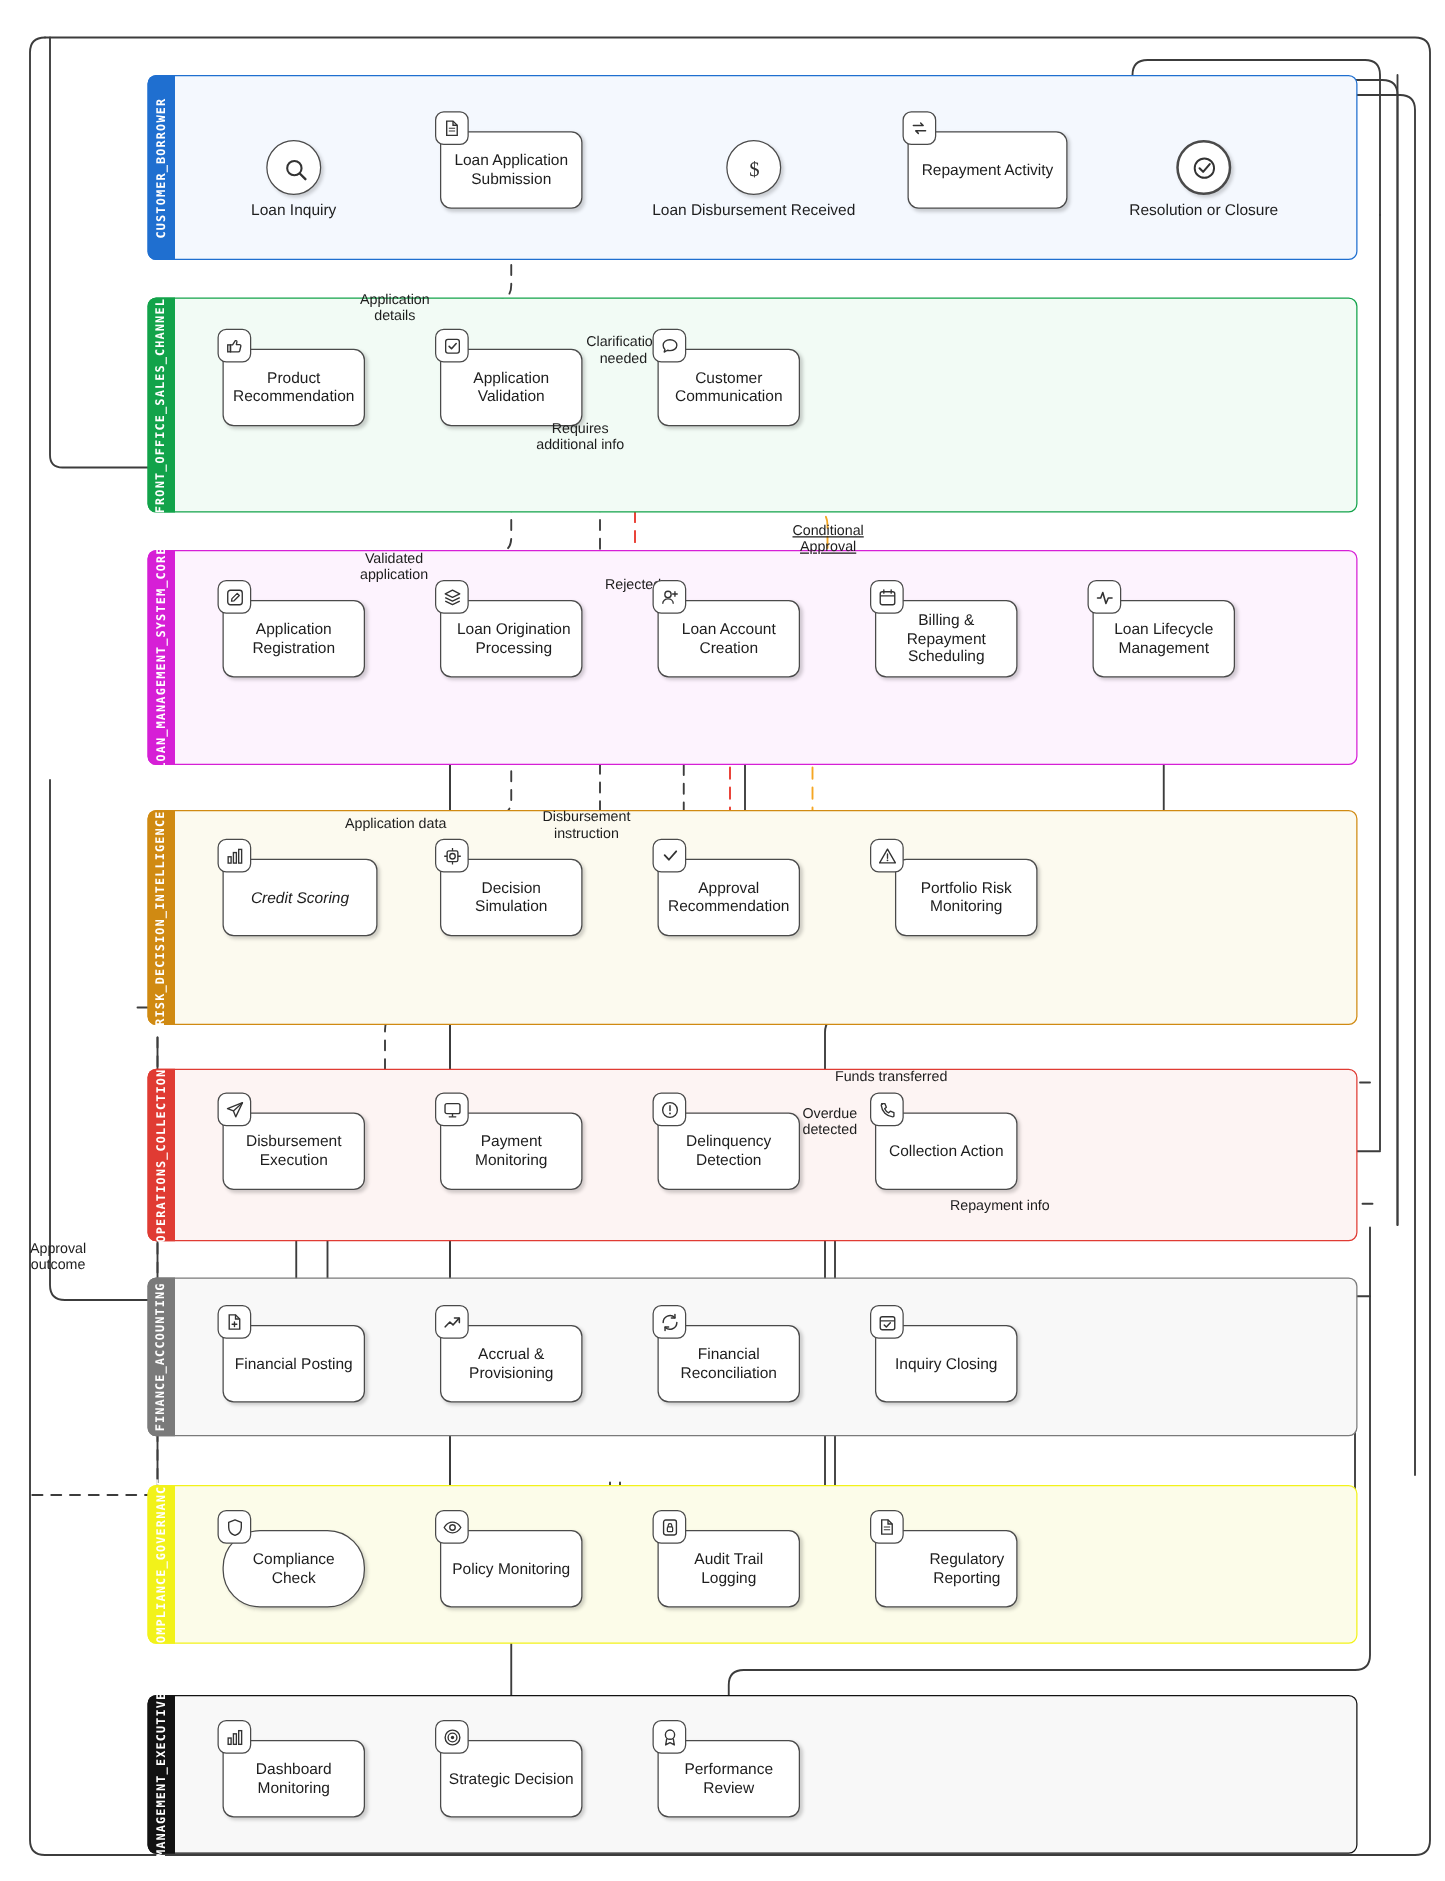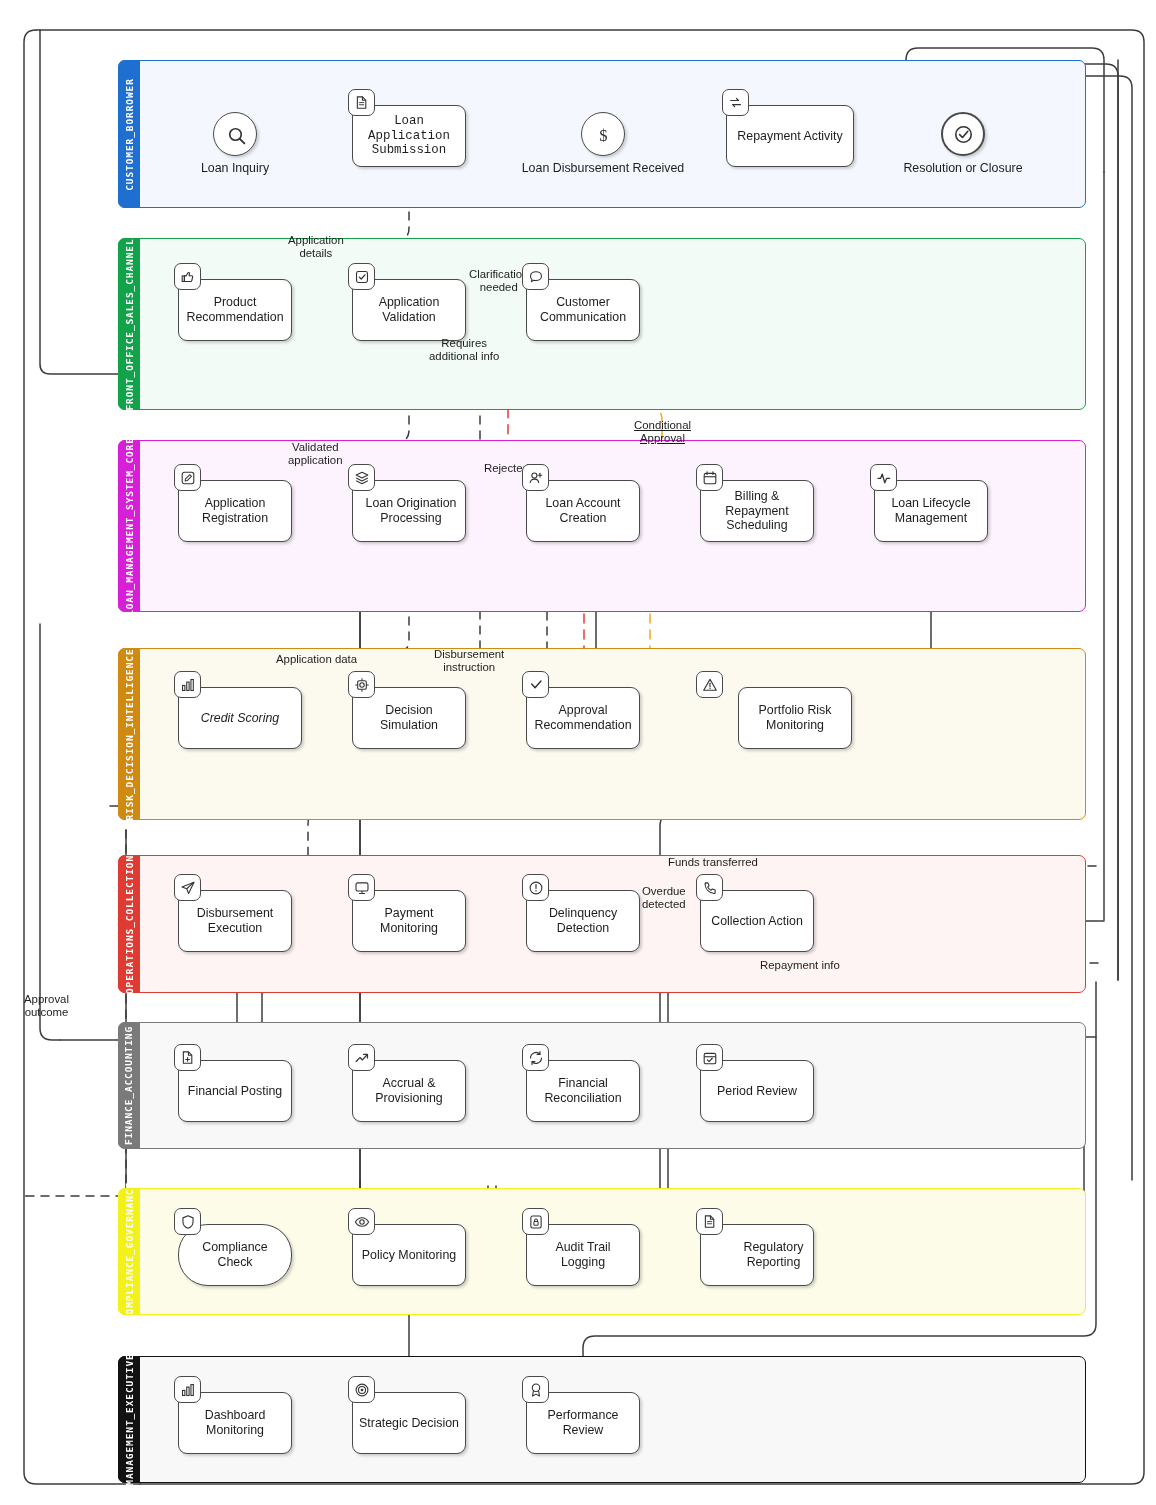--- a/index.html
+++ b/index.html
@@ -295,21 +295,21 @@
     <div class="lane-header" style="left: 118px; top: 1356px; width: 22px; height: 127px; background: rgb(18, 18, 18);">
       <span>MANAGEMENT_EXECUTIVE</span>
     </div>
     <div class="evnode" style="left: 213px; top: 112px;">
       <svg viewBox="0 0 19 19">
         <circle cx="9.5" cy="9.5" r="5.2" fill="none" stroke="#333" stroke-width="1.5"></circle>
         <line x1="13.4" y1="13.4" x2="17.5" y2="17.5" stroke="#333" stroke-width="1.7" stroke-linecap="round"></line>
       </svg>
     </div>
     <div class="evlabel" style="left: 125px; top: 161px; width: 220px;">Loan Inquiry</div>
-    <div class="node" style="left: 352px; top: 105px; width: 114px; height: 62px; font-family: Liberation Mono, monospace;">
+    <div class="node" style="left: 352px; top: 105px; width: 114px; height: 62px;">
       <span class="lbl">Loan Application<br>Submission</span>
     </div>
     <div class="nicon" style="left: 348px; top: 89px;">
       <svg viewBox="0 0 19 19">
         <path d="M4 2.2h6l4 4v9.6H4z" fill="none" stroke="#333" stroke-width="1.3"></path>
         <path d="M10 2.2v4h4" fill="none" stroke="#333" stroke-width="1.3"></path>
         <line x1="6" y1="9" x2="12" y2="9" stroke="#333" stroke-width="1.1"></line>
         <line x1="6" y1="11.6" x2="12" y2="11.6" stroke="#333" stroke-width="1.1"></line>
       </svg>
     </div>
@@ -433,21 +433,21 @@
       </svg>
     </div>
     <div class="node" style="left: 526px; top: 687px; width: 114px; height: 62px;">
       <span class="lbl">Approval<br>Recommendation</span>
     </div>
     <div class="nicon" style="left: 522px; top: 671px;">
       <svg viewBox="0 0 19 19">
         <path d="M4.4 8.4l4 4.4 7-8" fill="none" stroke="#333" stroke-width="1.7" stroke-linecap="round" stroke-linejoin="round"></path>
       </svg>
     </div>
-    <div class="node" style="left: 738px; top: 687px; width: 114px; height: 62px;">
+    <div class="node" style="left: 716px; top: 687px; width: 114px; height: 62px;">
       <span class="lbl">Portfolio Risk<br>Monitoring</span>
     </div>
     <div class="nicon" style="left: 696px; top: 671px;">
       <svg viewBox="0 0 19 19">
         <path d="M9.5 2.8L17 15.8H2z" fill="none" stroke="#333" stroke-width="1.3" stroke-linejoin="round"></path>
         <line x1="9.5" y1="7.4" x2="9.5" y2="11.4" stroke="#333" stroke-width="1.3" stroke-linecap="round"></line>
         <circle cx="9.5" cy="13.4" r=".85" fill="#333"></circle>
       </svg>
     </div>
     <div class="node" style="left: 178px; top: 890px; width: 114px; height: 62px;">
@@ -510,21 +510,21 @@
     <div class="node" style="left: 526px; top: 1060px; width: 114px; height: 62px;">
       <span class="lbl">Financial<br>Reconciliation</span>
     </div>
     <div class="nicon" style="left: 522px; top: 1044px;">
       <svg viewBox="0 0 19 19">
         <path d="M3 9.5a6.5 6.5 0 0 1 11.1-4.6M16 9.5A6.5 6.5 0 0 1 4.9 14" fill="none" stroke="#333" stroke-width="1.4" stroke-linecap="round"></path>
         <path d="M14.2 1.8v3.4h-3.4M4.8 17.2v-3.4h3.4" fill="none" stroke="#333" stroke-width="1.4" stroke-linecap="round" stroke-linejoin="round"></path>
       </svg>
     </div>
     <div class="node" style="left: 700px; top: 1060px; width: 114px; height: 62px;">
-      <span class="lbl">Period Review</span>
+      <span class="lbl">Inquiry Closing</span>
     </div>
     <div class="nicon" style="left: 696px; top: 1044px;">
       <svg viewBox="0 0 19 19">
         <rect x="2.6" y="4" width="13.8" height="12.4" rx="2" fill="none" stroke="#333" stroke-width="1.3"></rect>
         <line x1="2.6" y1="8" x2="16.4" y2="8" stroke="#333" stroke-width="1.3"></line>
         <path d="M6.4 11.8l2 2 3.8-4" fill="none" stroke="#333" stroke-width="1.4" stroke-linecap="round" stroke-linejoin="round"></path>
       </svg>
     </div>
     <div class="node" style="left: 178px; top: 1224px; width: 114px; height: 62px; border-radius: 30px;">
       <span class="lbl">Compliance Check</span>

